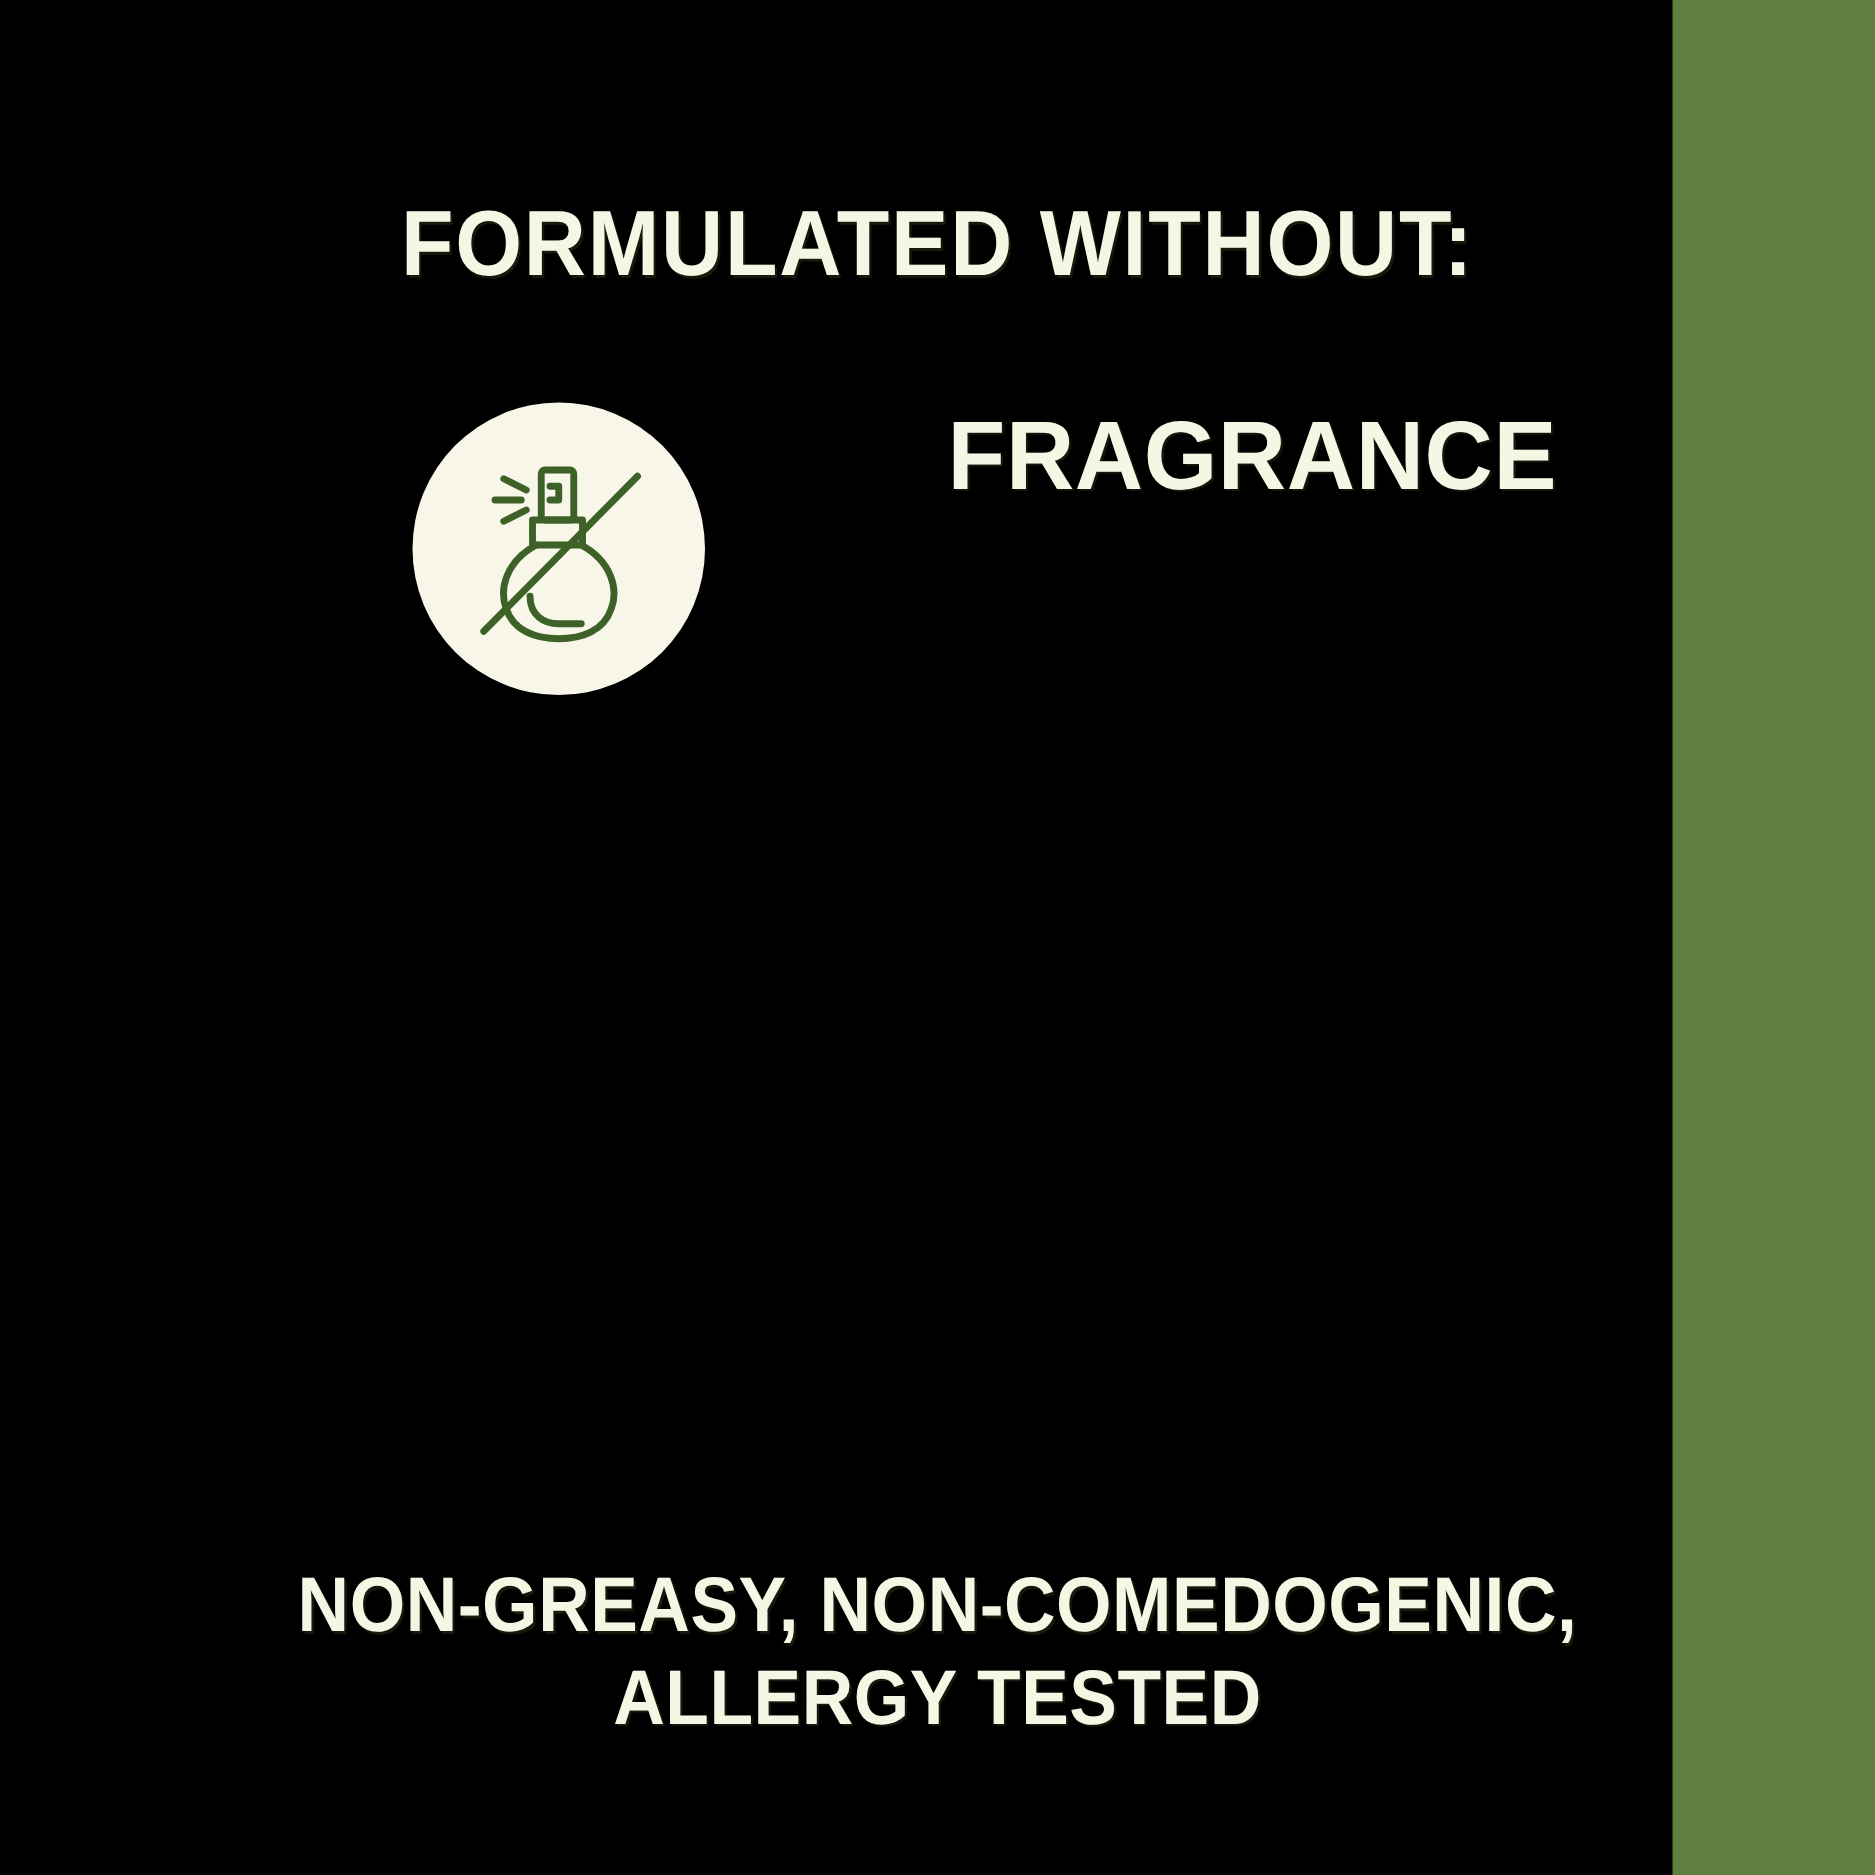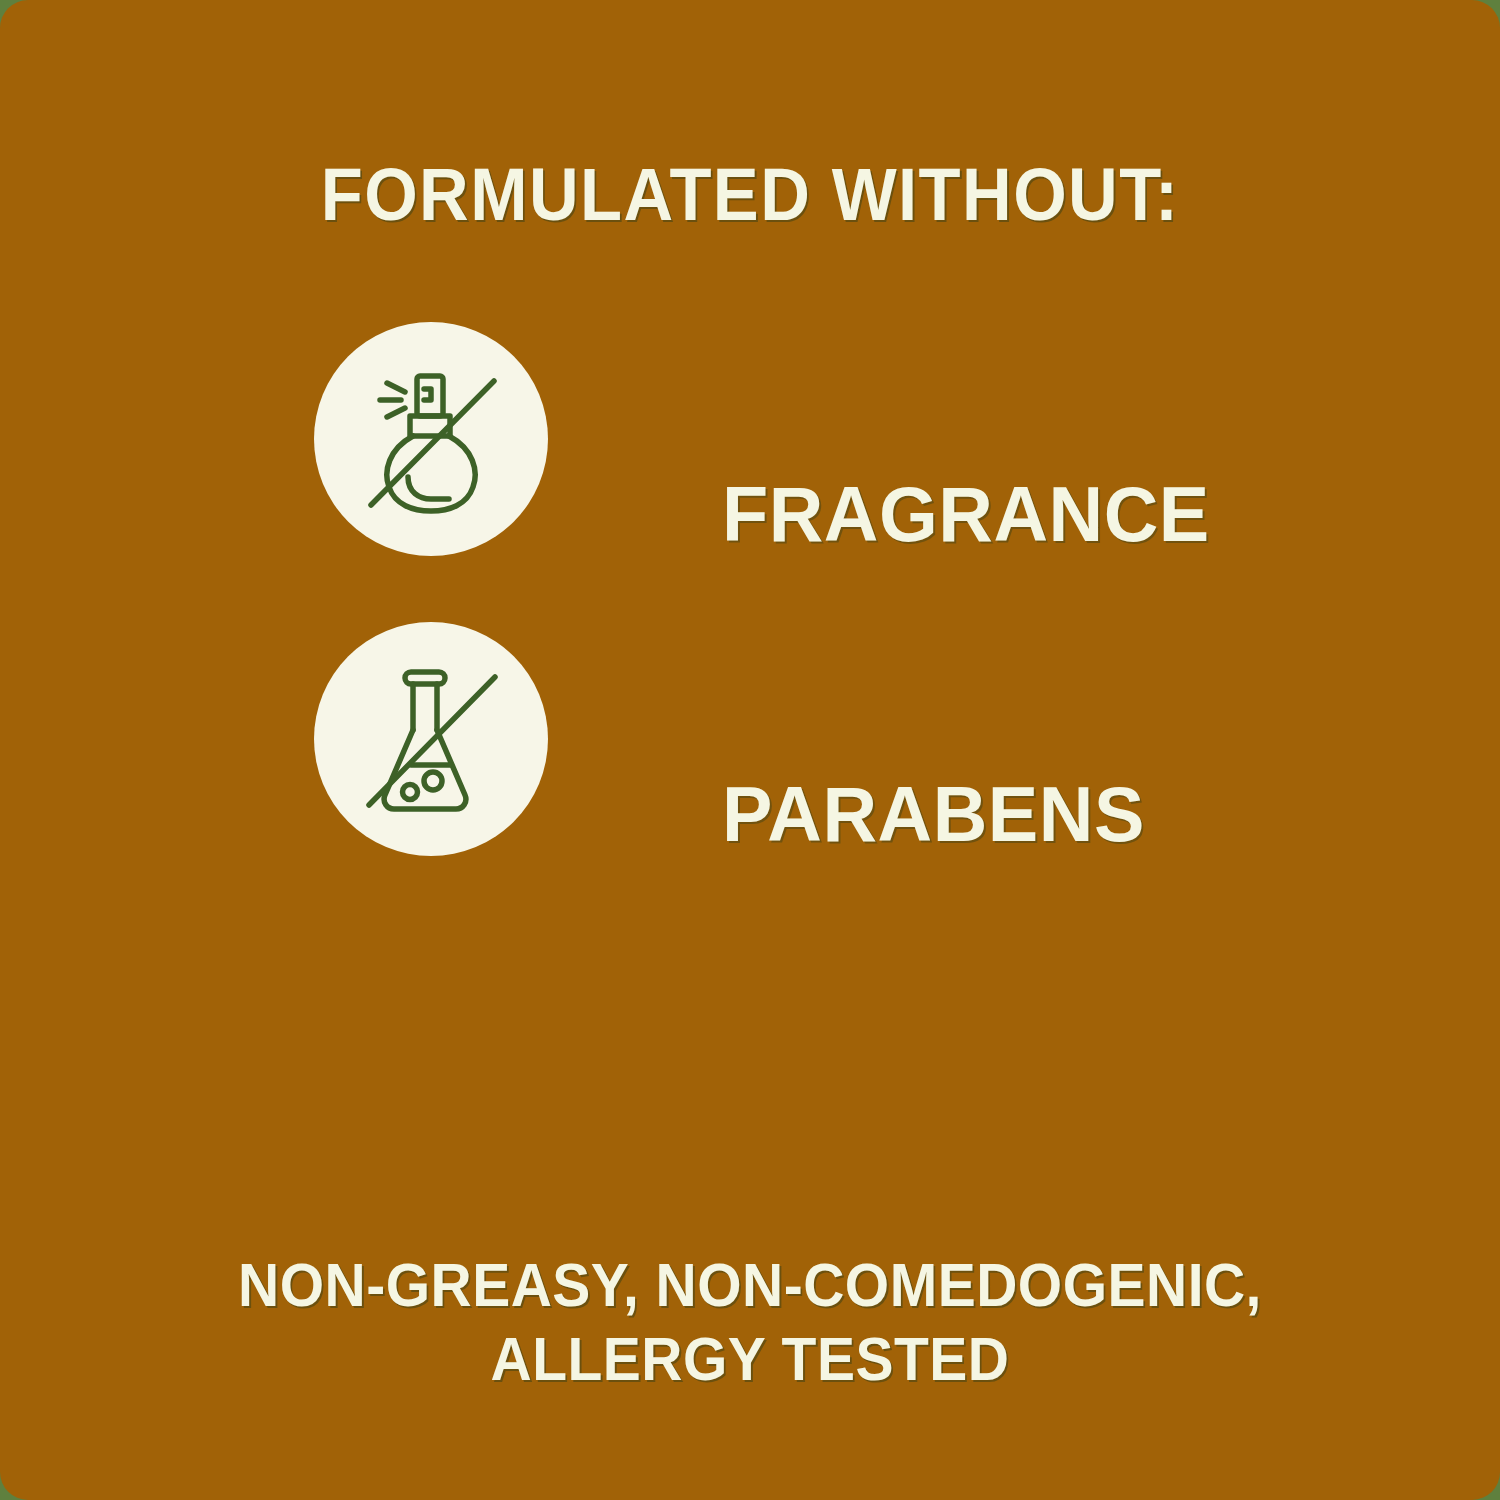--- a/index.html
+++ b/index.html
@@ -12,24 +12,23 @@
 
   body {
     background: #5F803E;
     font-family: "Liberation Sans", sans-serif;
     position: relative;
   }
 
   #stage {
     position: absolute;
     inset: 0;
-    width: 1500px;
+    width: 1338px;
     height: 1500px;
-    background: #a16207;
-    border-radius: 28px;
+    background: #000000;
   }
 
   
   .title {
     position: absolute;
     top: 155px;
     left: 0;
     width: 1500px;
     text-align: center;
     color: #F5F6E3;
@@ -39,25 +38,26 @@
     letter-spacing: 1.5px;
     transform: scaleX(0.93);
     transform-origin: center top;
     text-shadow: 2px 2px 0 rgba(42,60,24,0.45);
     white-space: nowrap;
   }
 
   
   .row {
     position: absolute;
-    left: 314px;
+    left: 330px;
     width: 1000px;
     height: 234px;
     display: flex;
-    align-items: flex-end;
+    align-items: flex-start;
+    gap: 20px;
   }
   #row-fragrance { top: 322px; }
   #row-parabens  { top: 622px; }
   #row-dyes      { top: 912px; }
 
   .badge {
     width: 234px;
     height: 234px;
     border-radius: 50%;
     background: #F7F6E8;
@@ -128,44 +128,20 @@
 
           <path d="M57 118 C57 133 68 140 80 140 h18"></path>
 
           <line x1="20" y1="146" x2="143" y2="22"></line>
         </svg>
       </span>
     </div>
     <div class="row-label">FRAGRANCE</div>
   </div>
 
-  <div class="row" id="row-parabens">
-    <div class="badge">
-      <span>
-        <svg width="160" height="160" viewBox="0 0 160 160" fill="none" stroke="#3D6127" stroke-width="5.5" stroke-linecap="round" stroke-linejoin="round">
-
-          <rect x="54" y="13" width="40" height="12" rx="6"></rect>
-
-          <path d="M62 25 v46"></path>
-          <path d="M86 25 v46"></path>
-
-          <path d="M62 71 L34 136 C31 143 36 150 43 150
-                   L105 150 C112 150 117 143 114 136 L86 71"></path>
-
-          <line x1="60" y1="106" x2="99" y2="106"></line>
-
-          <circle cx="82" cy="122" r="9"></circle>
-          <circle cx="59" cy="133" r="7.5"></circle>
-
-          <line x1="18" y1="146" x2="144" y2="18"></line>
-        </svg>
-      </span>
-    </div>
-    <div class="row-label">PARABENS</div>
-  </div>
 
 
   <div class="footer">
     <span class="fline">NON-GREASY, NON-COMEDOGENIC,</span>
     <span class="fline">ALLERGY TESTED</span>
   </div>
 
 </div>
 
 </body></html>

